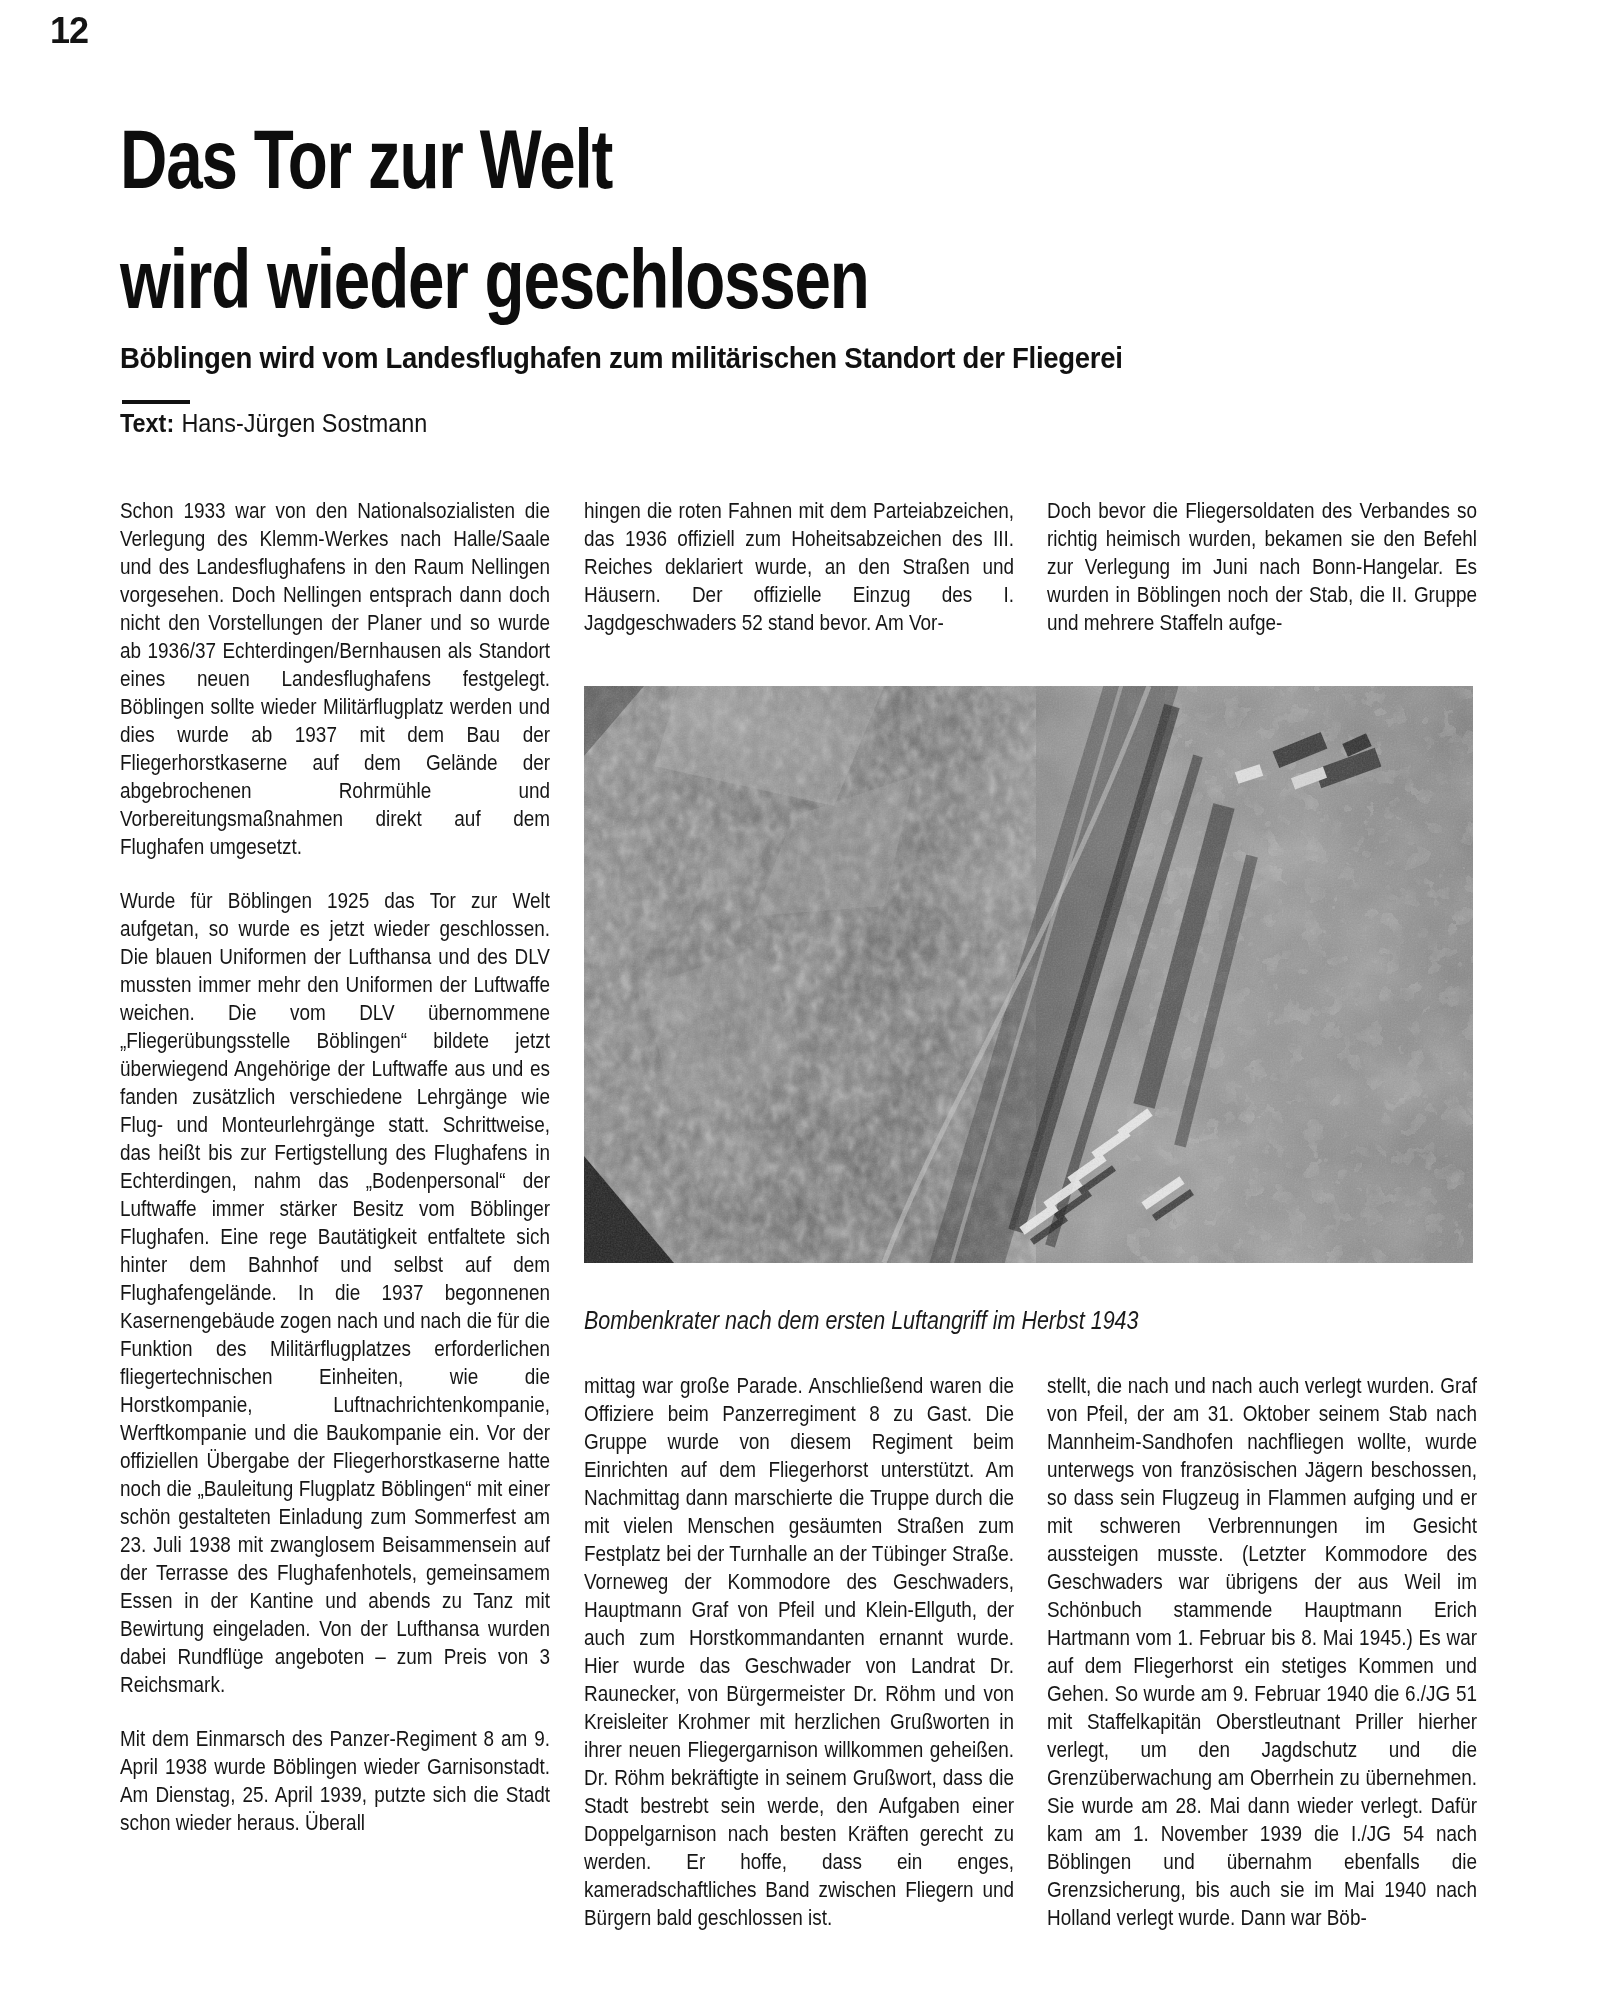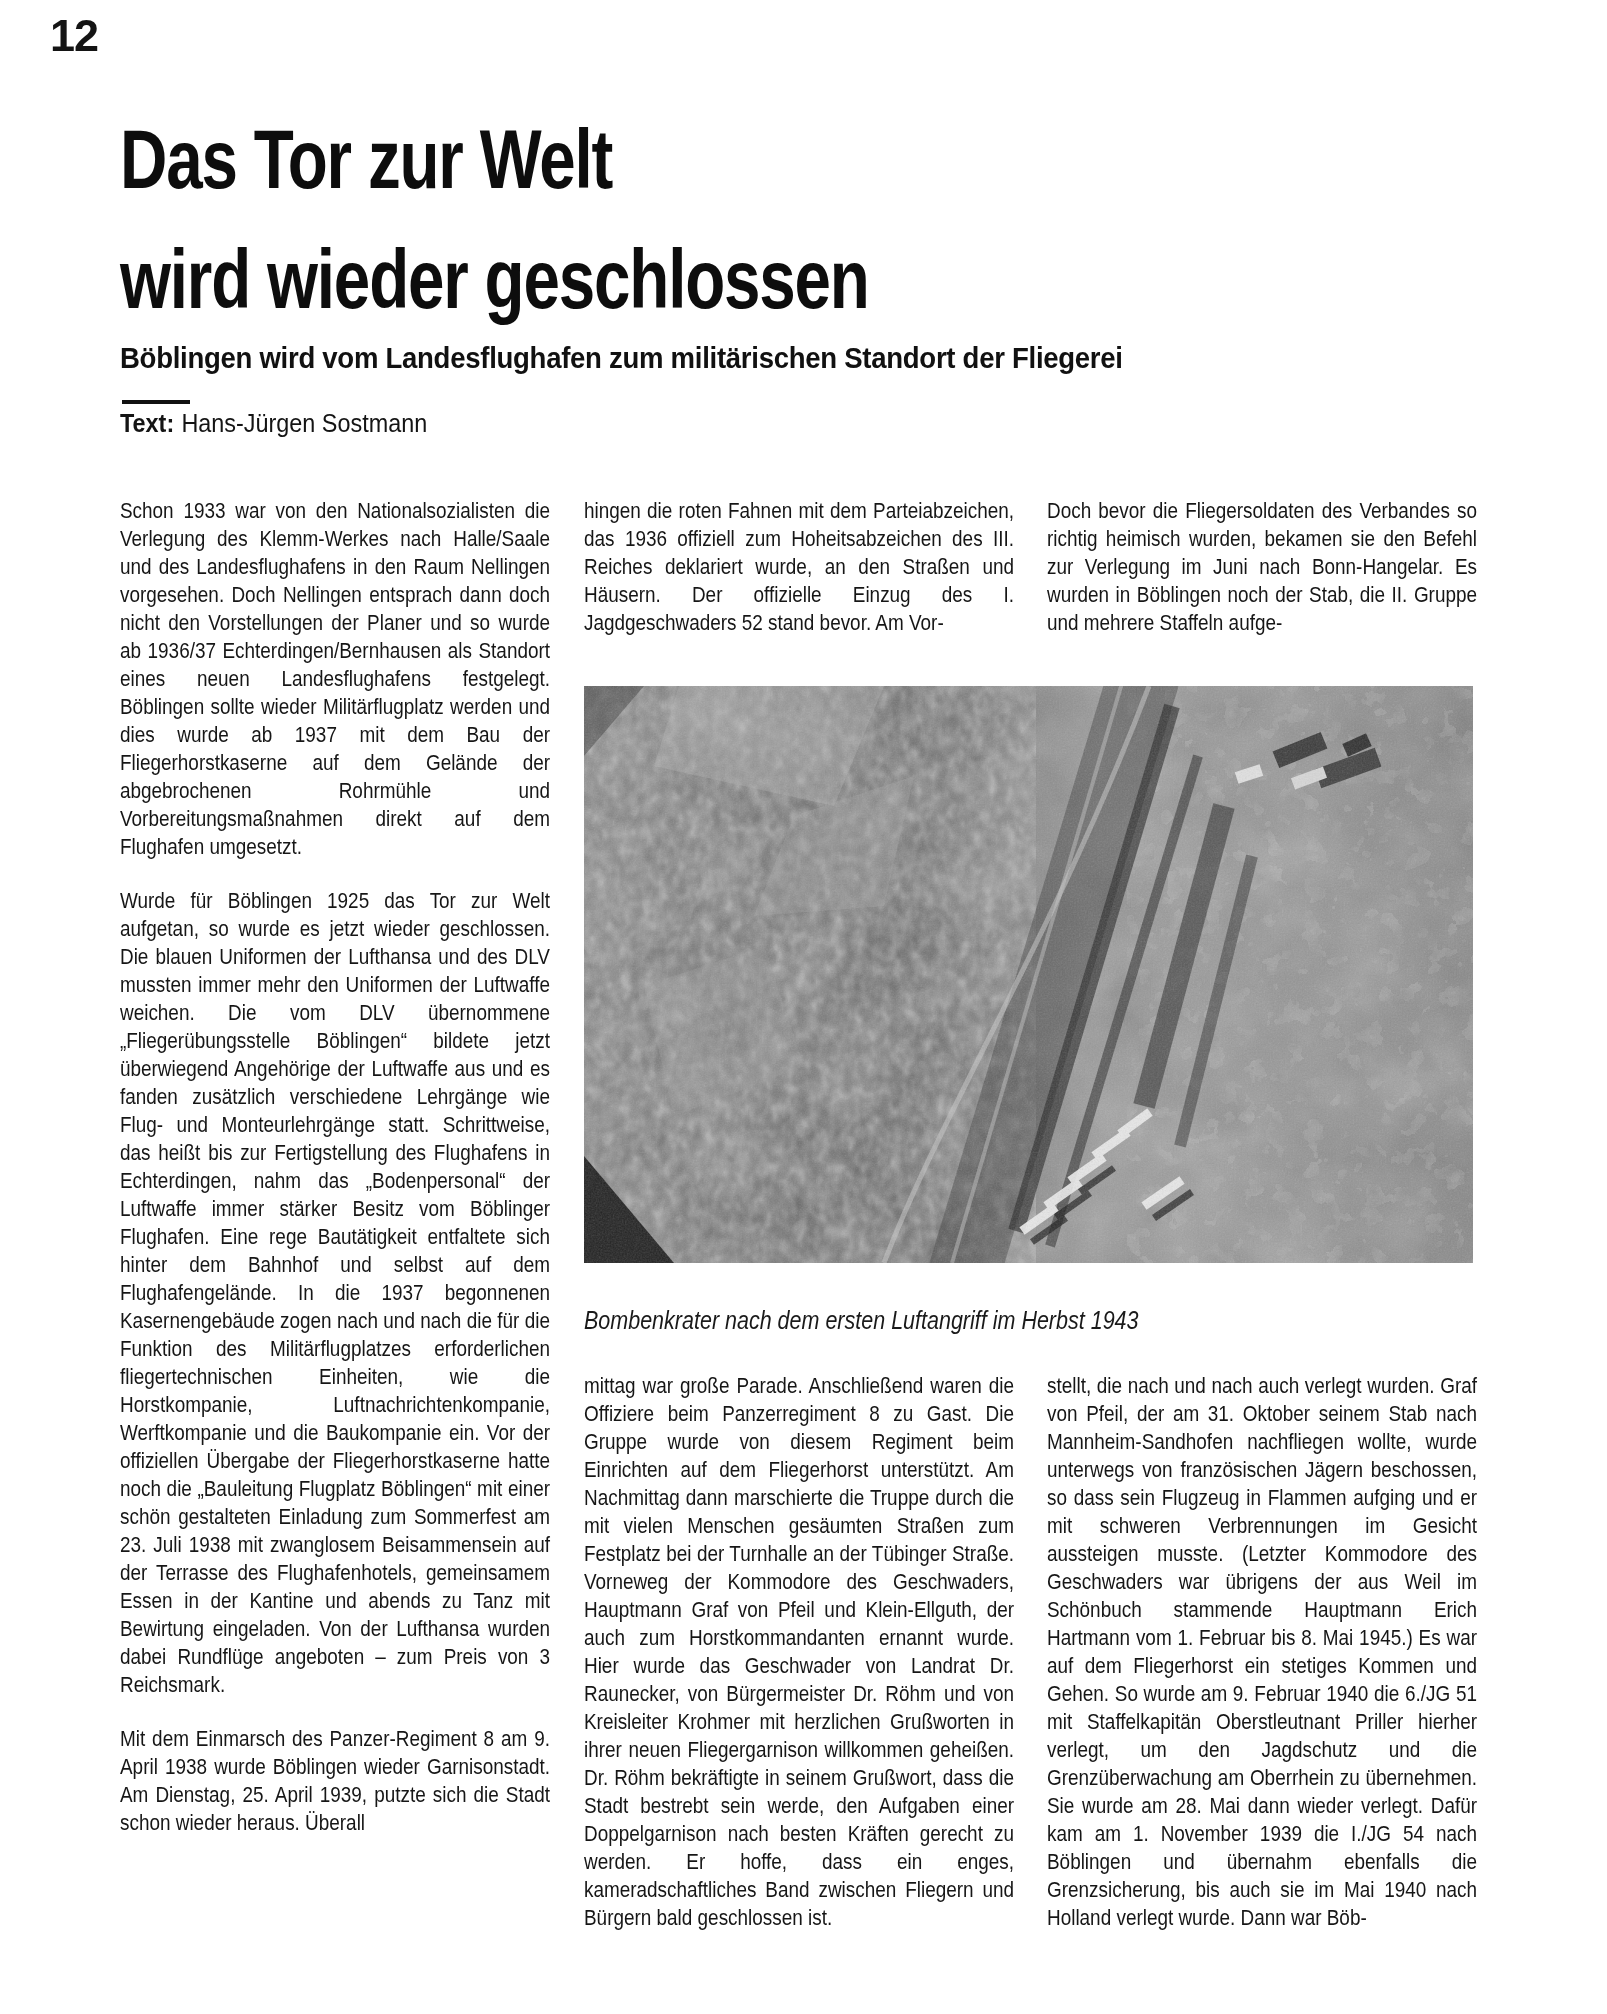--- a/index.html
+++ b/index.html
@@ -9,21 +9,21 @@
     width: 1607px;
     height: 2014px;
     background: #ffffff;
     overflow: hidden;
     font-family: "Liberation Sans", sans-serif;
     color: #141414;
   }
   .pagenum {
     position: absolute;
     left: 50px; top: 10px;
-    font-size: 45px;
+    font-size: 36px;
     font-weight: 700;
     letter-spacing: -1px;
   }
   .title {
     position: absolute;
     left: 120px;
     margin: 0;
     font-size: 84px;
     font-weight: 700;
     letter-spacing: -1.5px;

